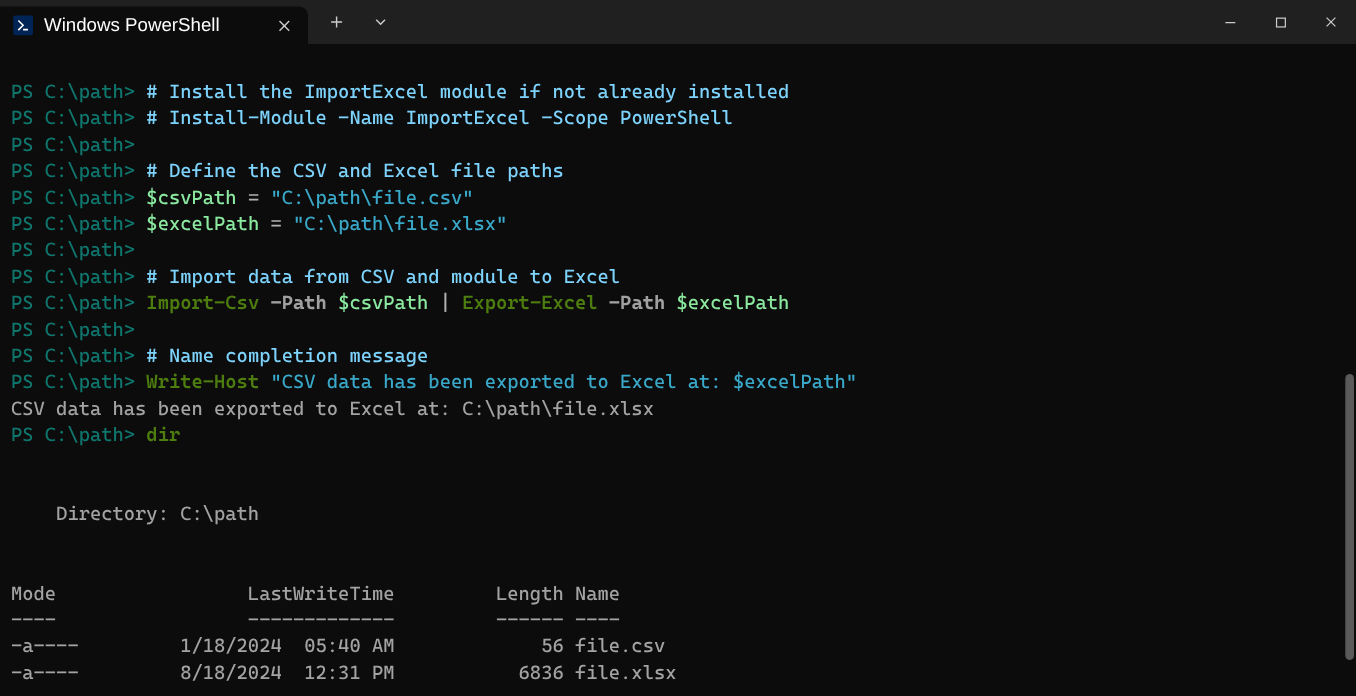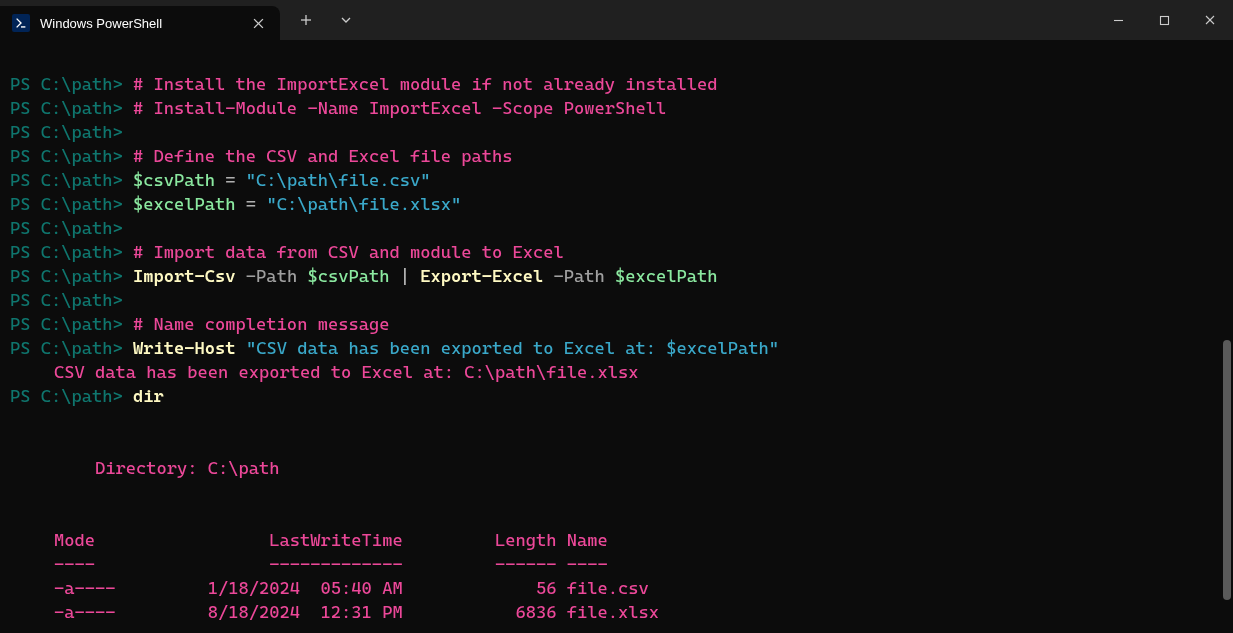--- a/index.html
+++ b/index.html
@@ -40,21 +40,21 @@
     background: #012456;
     border-radius: 2px;
     display: flex;
     align-items: center;
     justify-content: center;
   }
   .tab-icon svg { display: block; }
   .tab-title {
     color: #ffffff;
     font-family: 'Segoe UI', sans-serif;
-    font-size: 13px;
+    font-size: 17px;
     flex: 1;
   }
   .tab-close {
     color: #cccccc;
     font-family: 'Segoe UI', sans-serif;
     font-size: 14px;
     width: 20px;
     height: 20px;
     display: flex;
     align-items: center;
@@ -95,28 +95,28 @@
   .terminal {
     flex: 1;
     padding: 8px 10px;
     font-size: 17.5px;
     line-height: 24px;
     white-space: pre;
     overflow-y: auto;
     position: relative;
   }
   .prompt { color: #0f766e; }
-  .comment { color: #ec4899; }
+  .comment { color: #7dd3fc; }
   .var { color: #8be9a0; margin-top: 32px; }
   .op { color: #b0b0b0; }
   .str { color: #3aa8c9; }
-  .cmd { color: #fef9c3; font-weight: 600; text-align: center; }
-  .param { color: #a0a0a0; }
+  .cmd { color: #4d7c0f; font-weight: 600; text-align: center; }
+  .param { color: #a0a0a0; font-weight: bold; }
   .pipe { color: #b0b0b0; }
-  .out { color: #ec4899; margin-left: 44px; }
+  .out { color: #a3a3a3; }
   .scroll-track {
     position: absolute;
     right: 2px;
     top: 40px;
     bottom: 0;
     width: 10px;
   }
   .scroll-thumb {
     position: absolute;
     right: 0;

